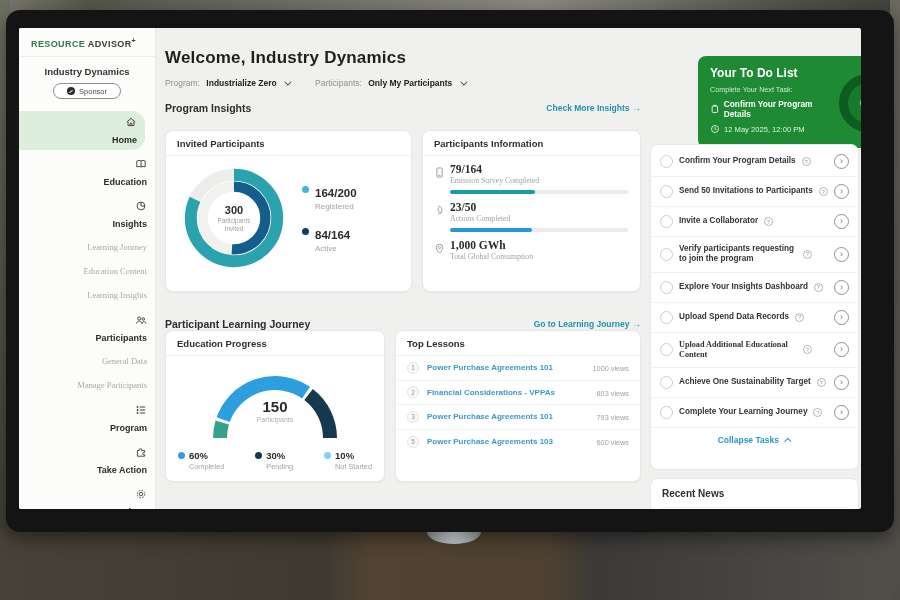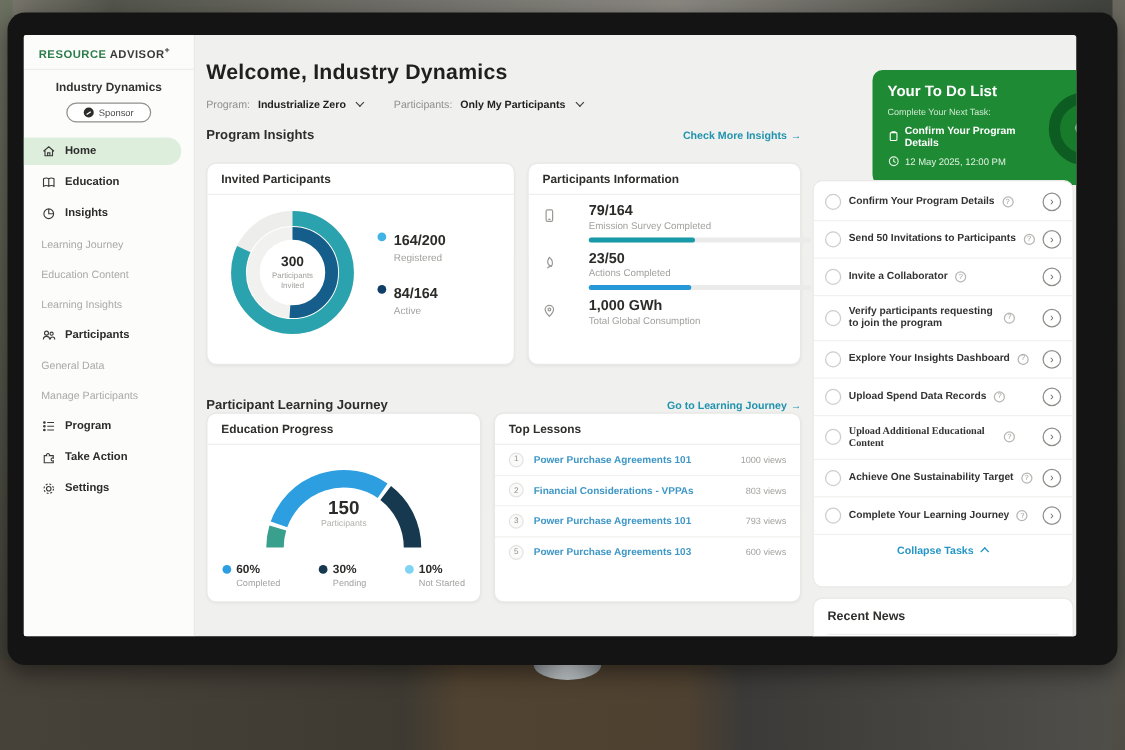--- a/index.html
+++ b/index.html
@@ -32,25 +32,25 @@
     border-bottom:1px solid #ececea; }
   .logo .g { color:#2c7c4b; } .logo .d { color:#3a3a38; }
   .logo sup { font-size:7px; }
   .org { text-align:center; font-size:9.5px; font-weight:bold; color:#333; margin-top:9px; }
   .sponsor { width:68px; margin:6px auto 10px; border:1px solid #8f8f8c; border-radius:9px;
     height:16px; display:flex; align-items:center; justify-content:center; gap:4px;
     font-size:7.5px; color:#4a4a48; background:#fff; }
   .sponsor .sdot { width:8px; height:8px; border-radius:50%; background:#2c2c2a; position:relative; }
   .sponsor .sdot:after { content:""; position:absolute; left:2px; top:3.5px; width:4px; height:1.2px; background:#fff; transform:rotate(-35deg); }
   .menu { display:flex; flex-direction:column; }
-  .mi { display:flex; align-items:flex-start; gap:7px; padding:5px 8px 5px 14px; margin:1.5px 0;
-    font-size:9px; font-weight:bold; color:#2b2b29; cursor:pointer; }
+  .mi { display:flex; align-items:flex-end; gap:7px; padding:5px 8px 5px 14px; margin:1.5px 0;
+    font-size:9px; font-weight:bold; color:#2b2b29; cursor:pointer;flex-direction:column; }
   .mi svg { flex:0 0 auto; }
   .mi.active { background:#ddeedd; border-radius:0 13px 13px 0; margin-right:10px; }
-  .mi.sub { font-weight:normal; color:#a9a9a6; font-size:8.5px; padding-top:5.5px; padding-bottom:5.5px; }
+  .mi.sub { font-weight:normal; color:#a9a9a6; font-size:8.5px; padding-top:5.5px; padding-bottom:5.5px;font-family:Liberation Serif, serif; }
 
   
   .main { position:absolute; left:146px; top:0; width:476px; height:481px; }
   h1 { font-size:17px; color:#1f1f1e; letter-spacing:.2px; margin-top:20px; font-weight:bold; }
   .filters { display:flex; gap:26px; margin-top:10px; font-size:8.5px; align-items:center; }
   .flabel { color:#8f8f8c; margin-right:4px; }
   .fval { color:#222; font-weight:bold; }
   .chev { display:inline-block; width:5px; height:5px; border-right:1.4px solid #444;
     border-bottom:1.4px solid #444; transform:rotate(45deg) translateY(-2px); margin-left:5px; }
   .chev.up { transform:rotate(-135deg) translateY(-1px); border-color:#2596c6; }
@@ -77,21 +77,21 @@
   .donut-center .v { font-size:11px; font-weight:bold; color:#2b2b29; }
   .donut-center .l { font-size:6.3px; color:#a2a29f; width:48px; line-height:1.25; margin-top:1px; }
   .dleg { display:flex; flex-direction:column; gap:14px; }
   .dleg .item { display:flex; gap:6px; align-items:flex-start; }
   .dot { width:7px; height:7px; border-radius:50%; margin-top:3px; flex:0 0 auto; }
   .dot.reg { background:#41b4e6; } .dot.act { background:#0f3f66; }
   .dleg .v { font-size:11.5px; font-weight:bold; color:#2b2b29; }
   .dleg .l { font-size:8px; color:#a2a29f; margin-top:1px; }
 
   
-  .pirow { display:flex; gap:24px; padding:7px 12px 0 10px; }
+  .pirow { display:flex; gap:3px; padding:7px 12px 0 10px;font-family:Liberation Serif, serif; }
   .pirow .ic { flex:0 0 14px; color:#9a9a97; padding-top:3px; }
   .pirow .v { font-size:11.5px; font-weight:bold; color:#2b2b29; }
   .pirow .l { font-size:7.8px; color:#a2a29f; margin-top:1px; }
   .bar { height:4px; background:#ebebeb; border-radius:2px; margin-top:5px; width:178px; }
   .bar > div { height:4px; border-radius:2px; }
   .bar.b0 > div { background:#1a9aa8; } .bar.b1 > div { background:#2598d8; }
 
   
   .gauge-wrap { position:relative; width:150px; height:84px; margin:4px auto 0; }
   .gauge-center { position:absolute; left:0; right:0; top:38px; text-align:center; }

